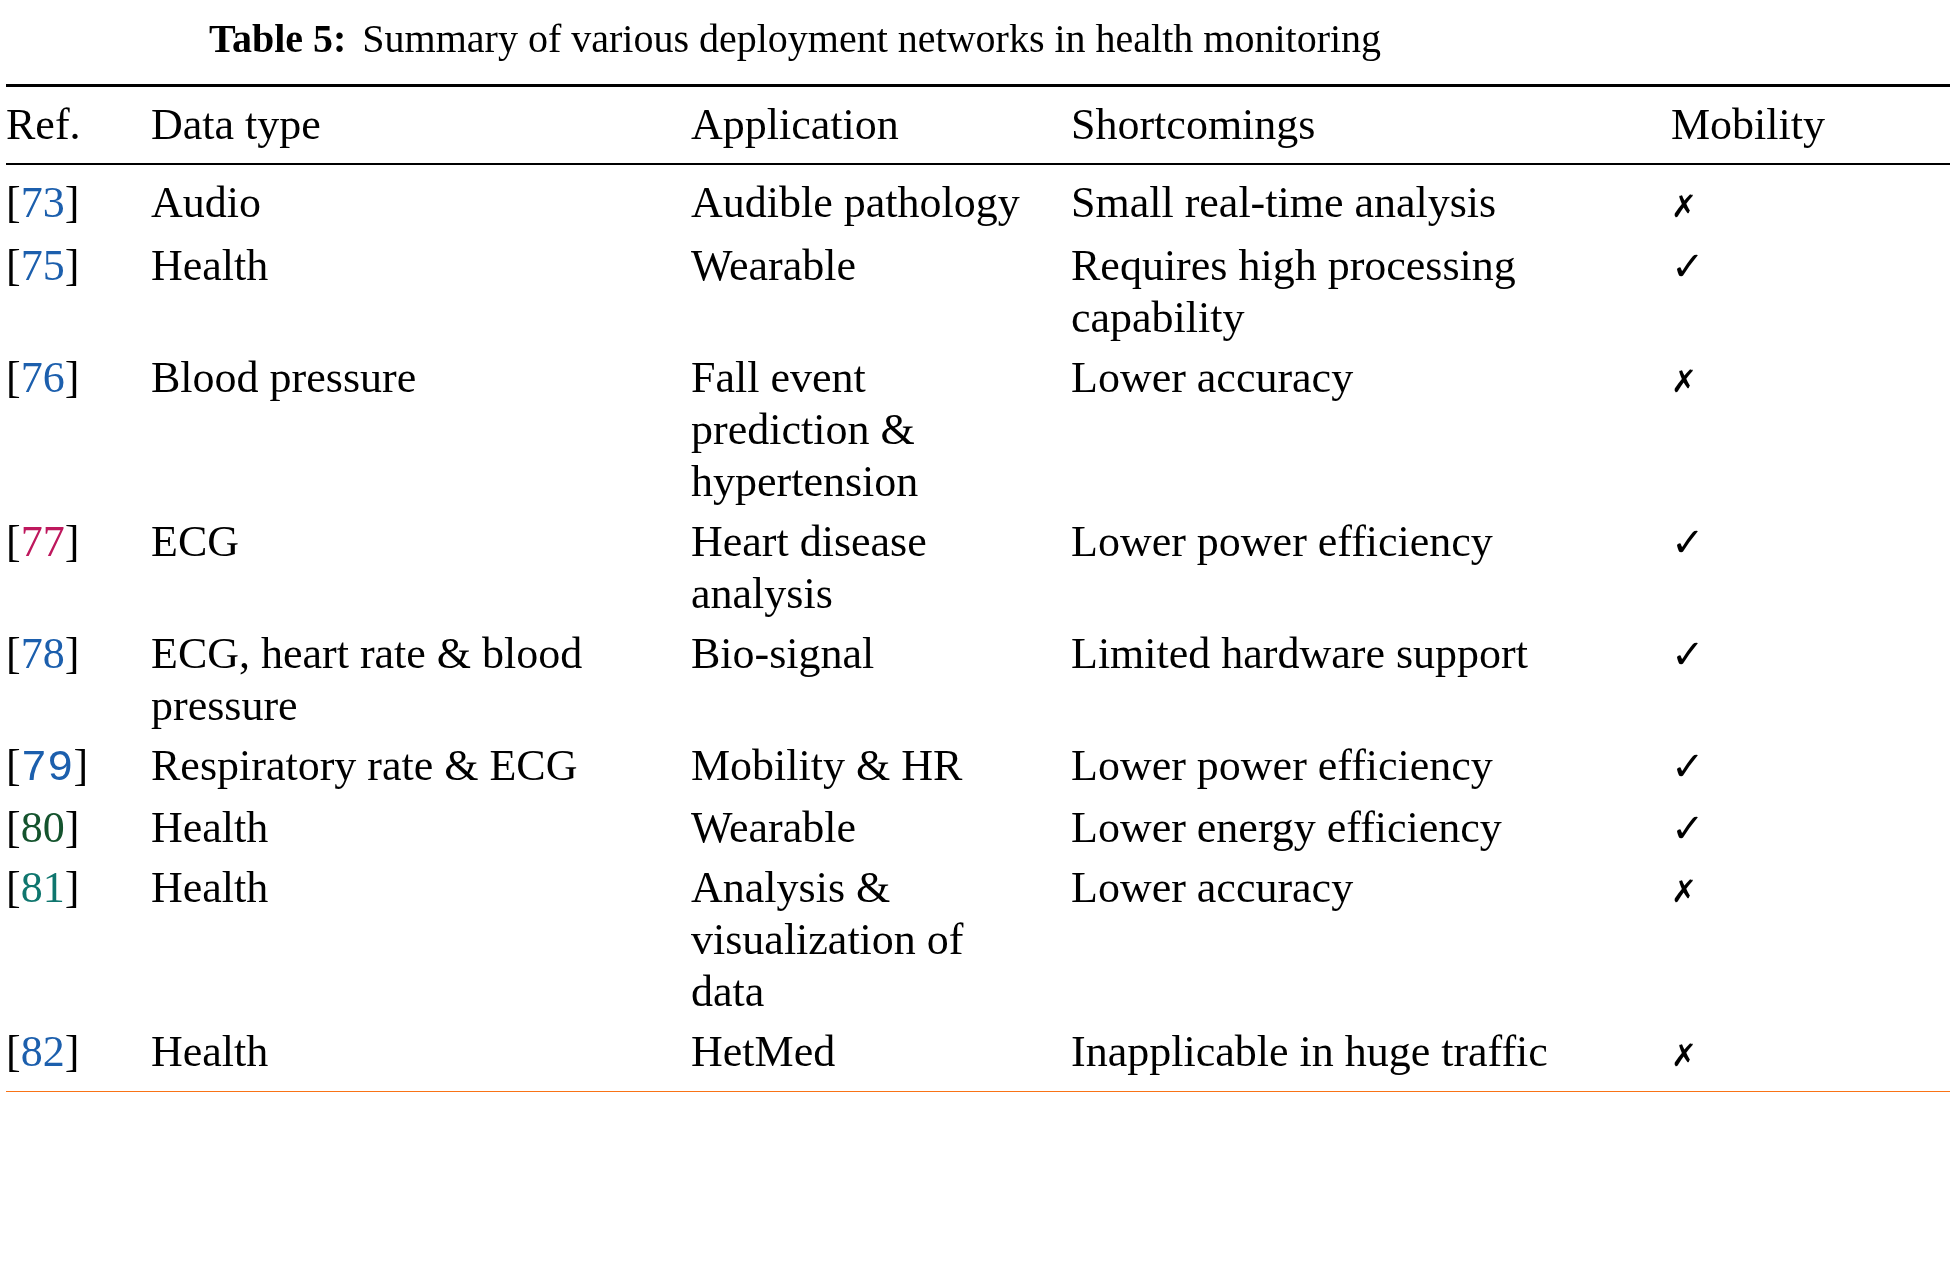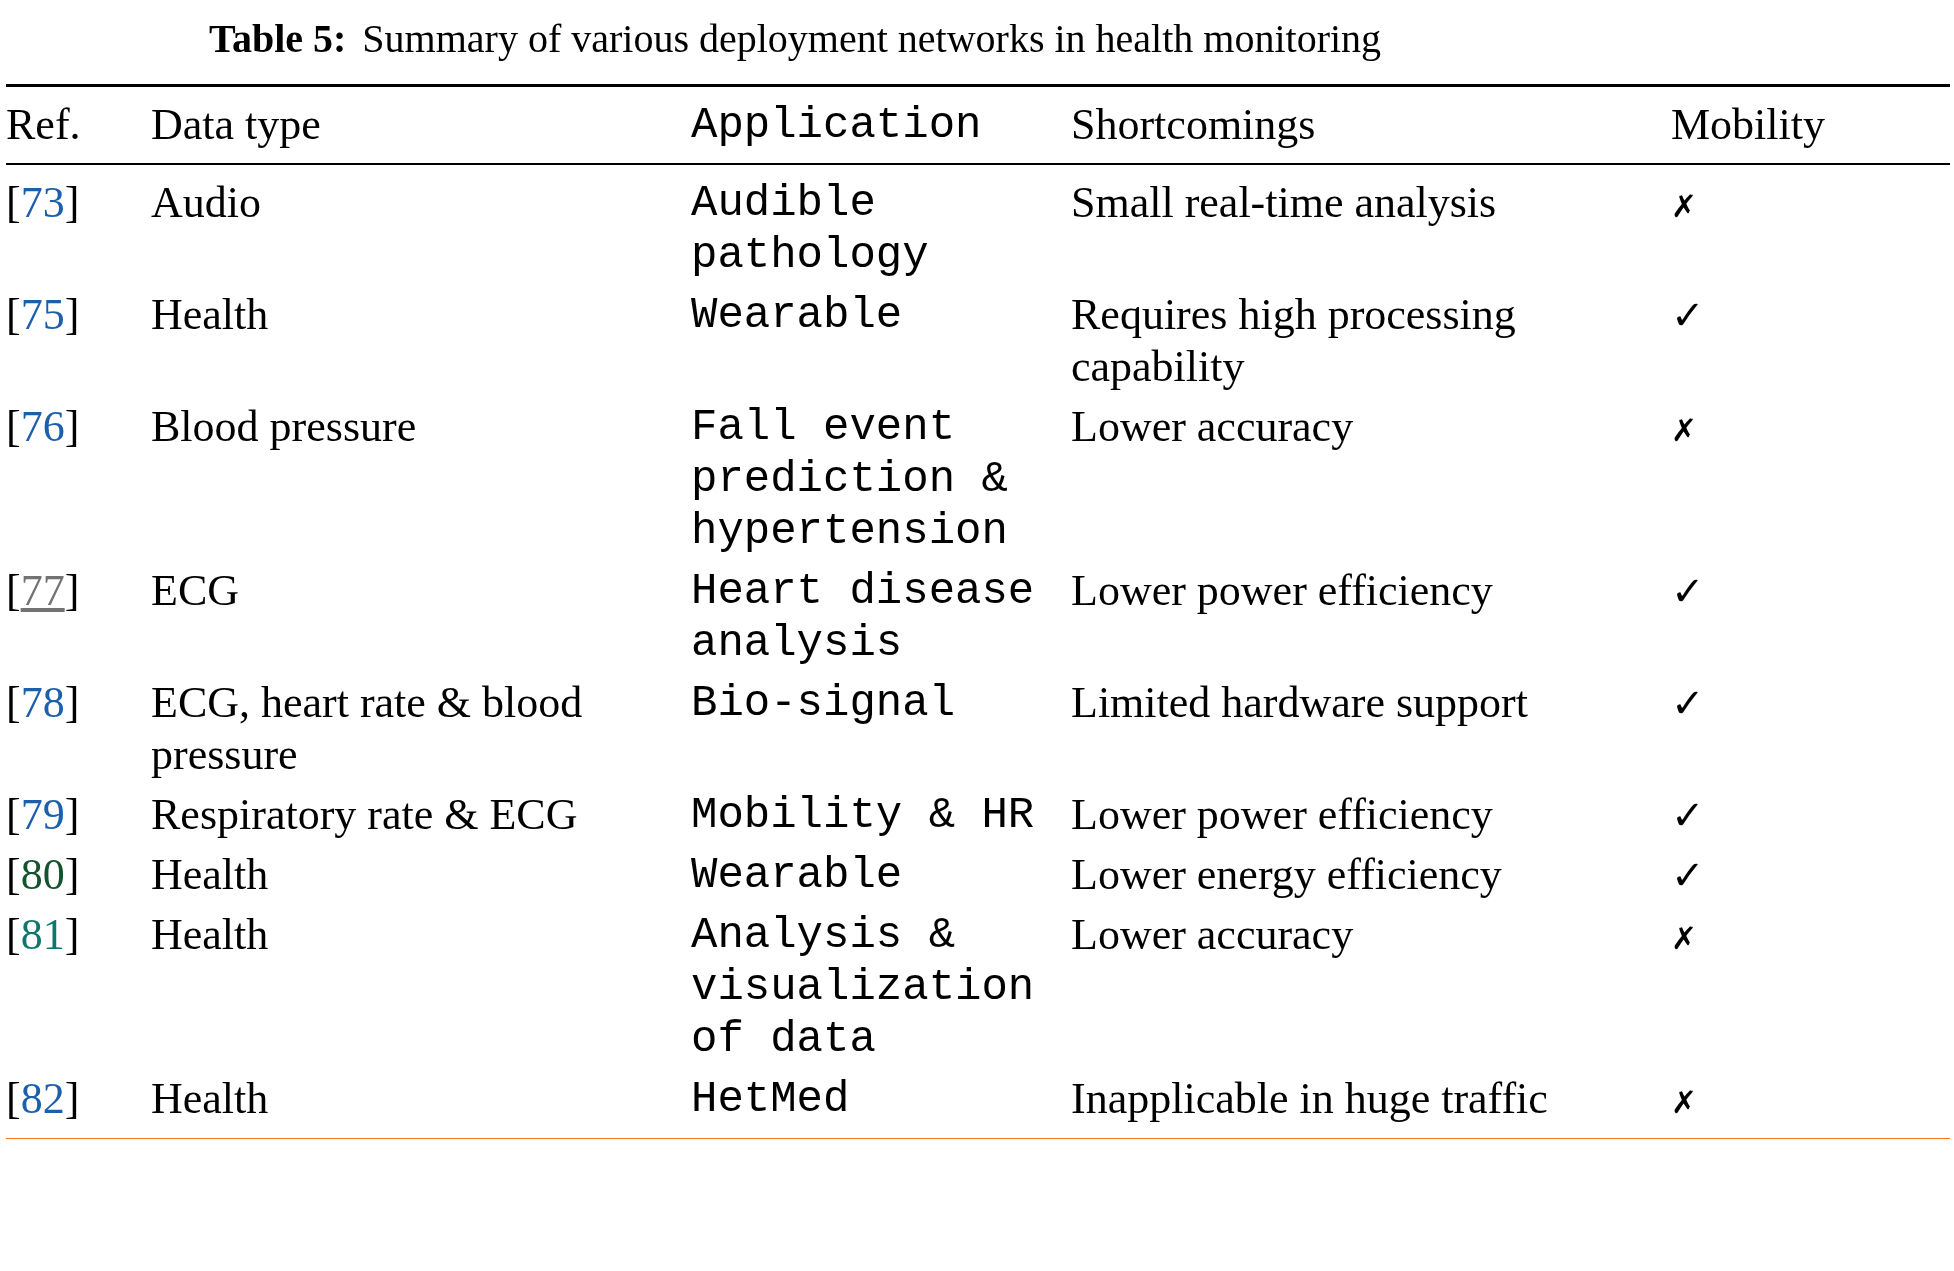--- a/index.html
+++ b/index.html
@@ -58,21 +58,21 @@
   tbody td {
     vertical-align: top;
     font-size: 44px;
     line-height: 52px;
     padding: 4px 0;
   }
   tbody tr:first-child td { padding-top: 12px; }
   tbody tr:last-child td  { padding-bottom: 10px; }
 
   th:nth-child(2), td:nth-child(2) { padding-right: 30px; }
-  th:nth-child(3), td:nth-child(3) { padding-right: 35px; font-family: Liberation Mono, monospace; }
+  th:nth-child(3), td:nth-child(3) { padding-right: 35px; }
   th:nth-child(4), td:nth-child(4) { padding-right: 35px; }
 
   .ref-link {
     cursor: pointer;
     text-decoration: none;
   }
   .bracket { color: #000; }
 
   .check {
     font-family: "DejaVu Sans", sans-serif;
@@ -128,35 +128,35 @@
           <td><span class="check">✓</span></td>
         </tr>
         <tr>
           <td><span class="bracket">[</span><span class="ref-link" style="color: rgb(28, 95, 173);">76</span><span class="bracket">]</span></td>
           <td>Blood pressure</td>
           <td>Fall event prediction &amp; hypertension</td>
           <td>Lower accuracy</td>
           <td><span class="cross">✗</span></td>
         </tr>
         <tr>
-          <td><span class="bracket">[</span><span class="ref-link" style="color: #737373; text-decoration: underline;">77</span><span class="bracket">]</span></td>
+          <td><span class="bracket">[</span><span class="ref-link" style="color: #be185d;">77</span><span class="bracket">]</span></td>
           <td>ECG</td>
           <td>Heart disease analysis</td>
           <td>Lower power efficiency</td>
           <td><span class="check">✓</span></td>
         </tr>
         <tr>
           <td><span class="bracket">[</span><span class="ref-link" style="color: rgb(28, 95, 173);">78</span><span class="bracket">]</span></td>
           <td>ECG, heart rate &amp; blood pressure</td>
           <td>Bio-signal</td>
           <td>Limited hardware support</td>
           <td><span class="check">✓</span></td>
         </tr>
         <tr>
-          <td><span class="bracket">[</span><span class="ref-link" style="color: rgb(28, 95, 173);">79</span><span class="bracket">]</span></td>
+          <td><span class="bracket">[</span><span class="ref-link" style="color: rgb(28, 95, 173); font-family: Liberation Mono, monospace;">79</span><span class="bracket">]</span></td>
           <td>Respiratory rate &amp; ECG</td>
           <td>Mobility &amp; HR</td>
           <td>Lower power efficiency</td>
           <td><span class="check">✓</span></td>
         </tr>
         <tr>
           <td><span class="bracket">[</span><span class="ref-link" style="color: #14532d;">80</span><span class="bracket">]</span></td>
           <td>Health</td>
           <td>Wearable</td>
           <td>Lower energy efficiency</td>

